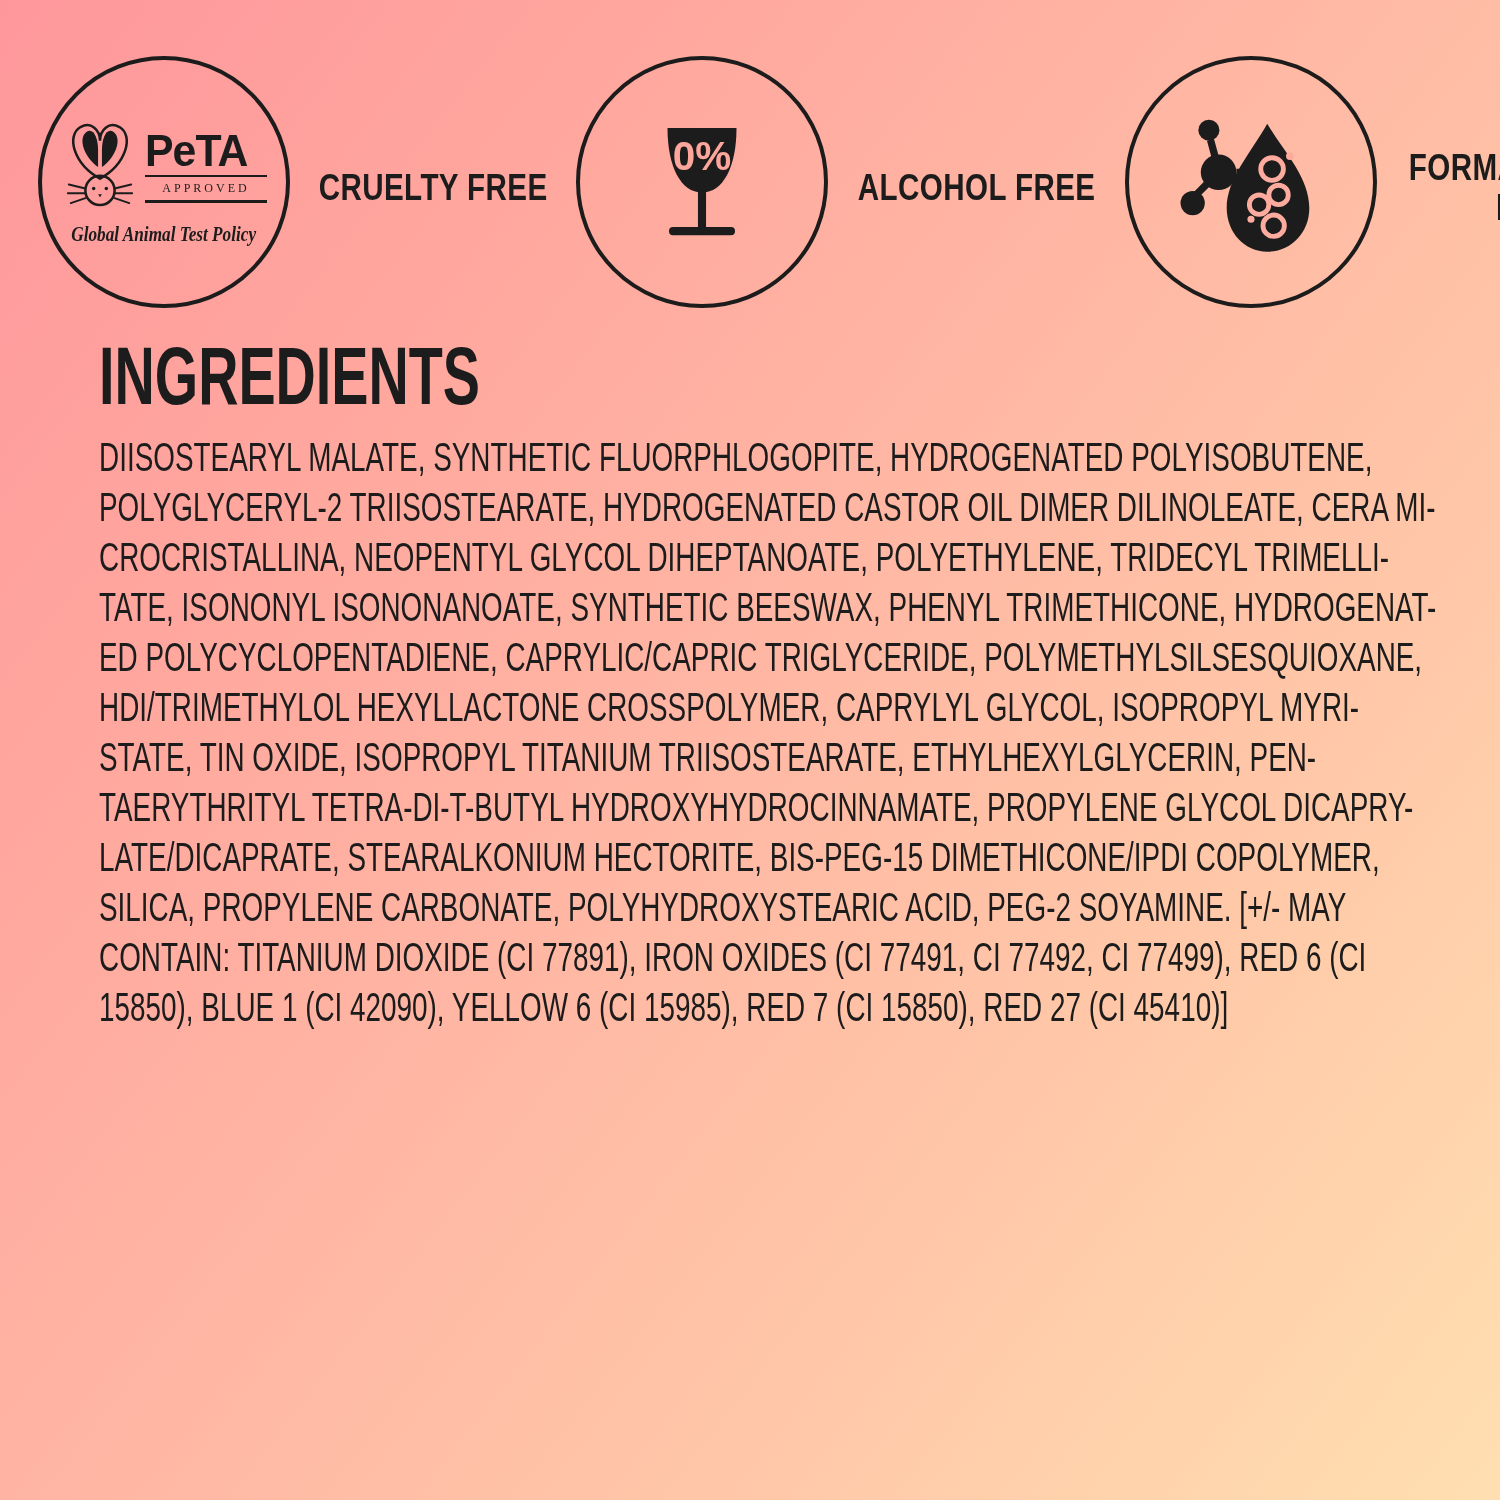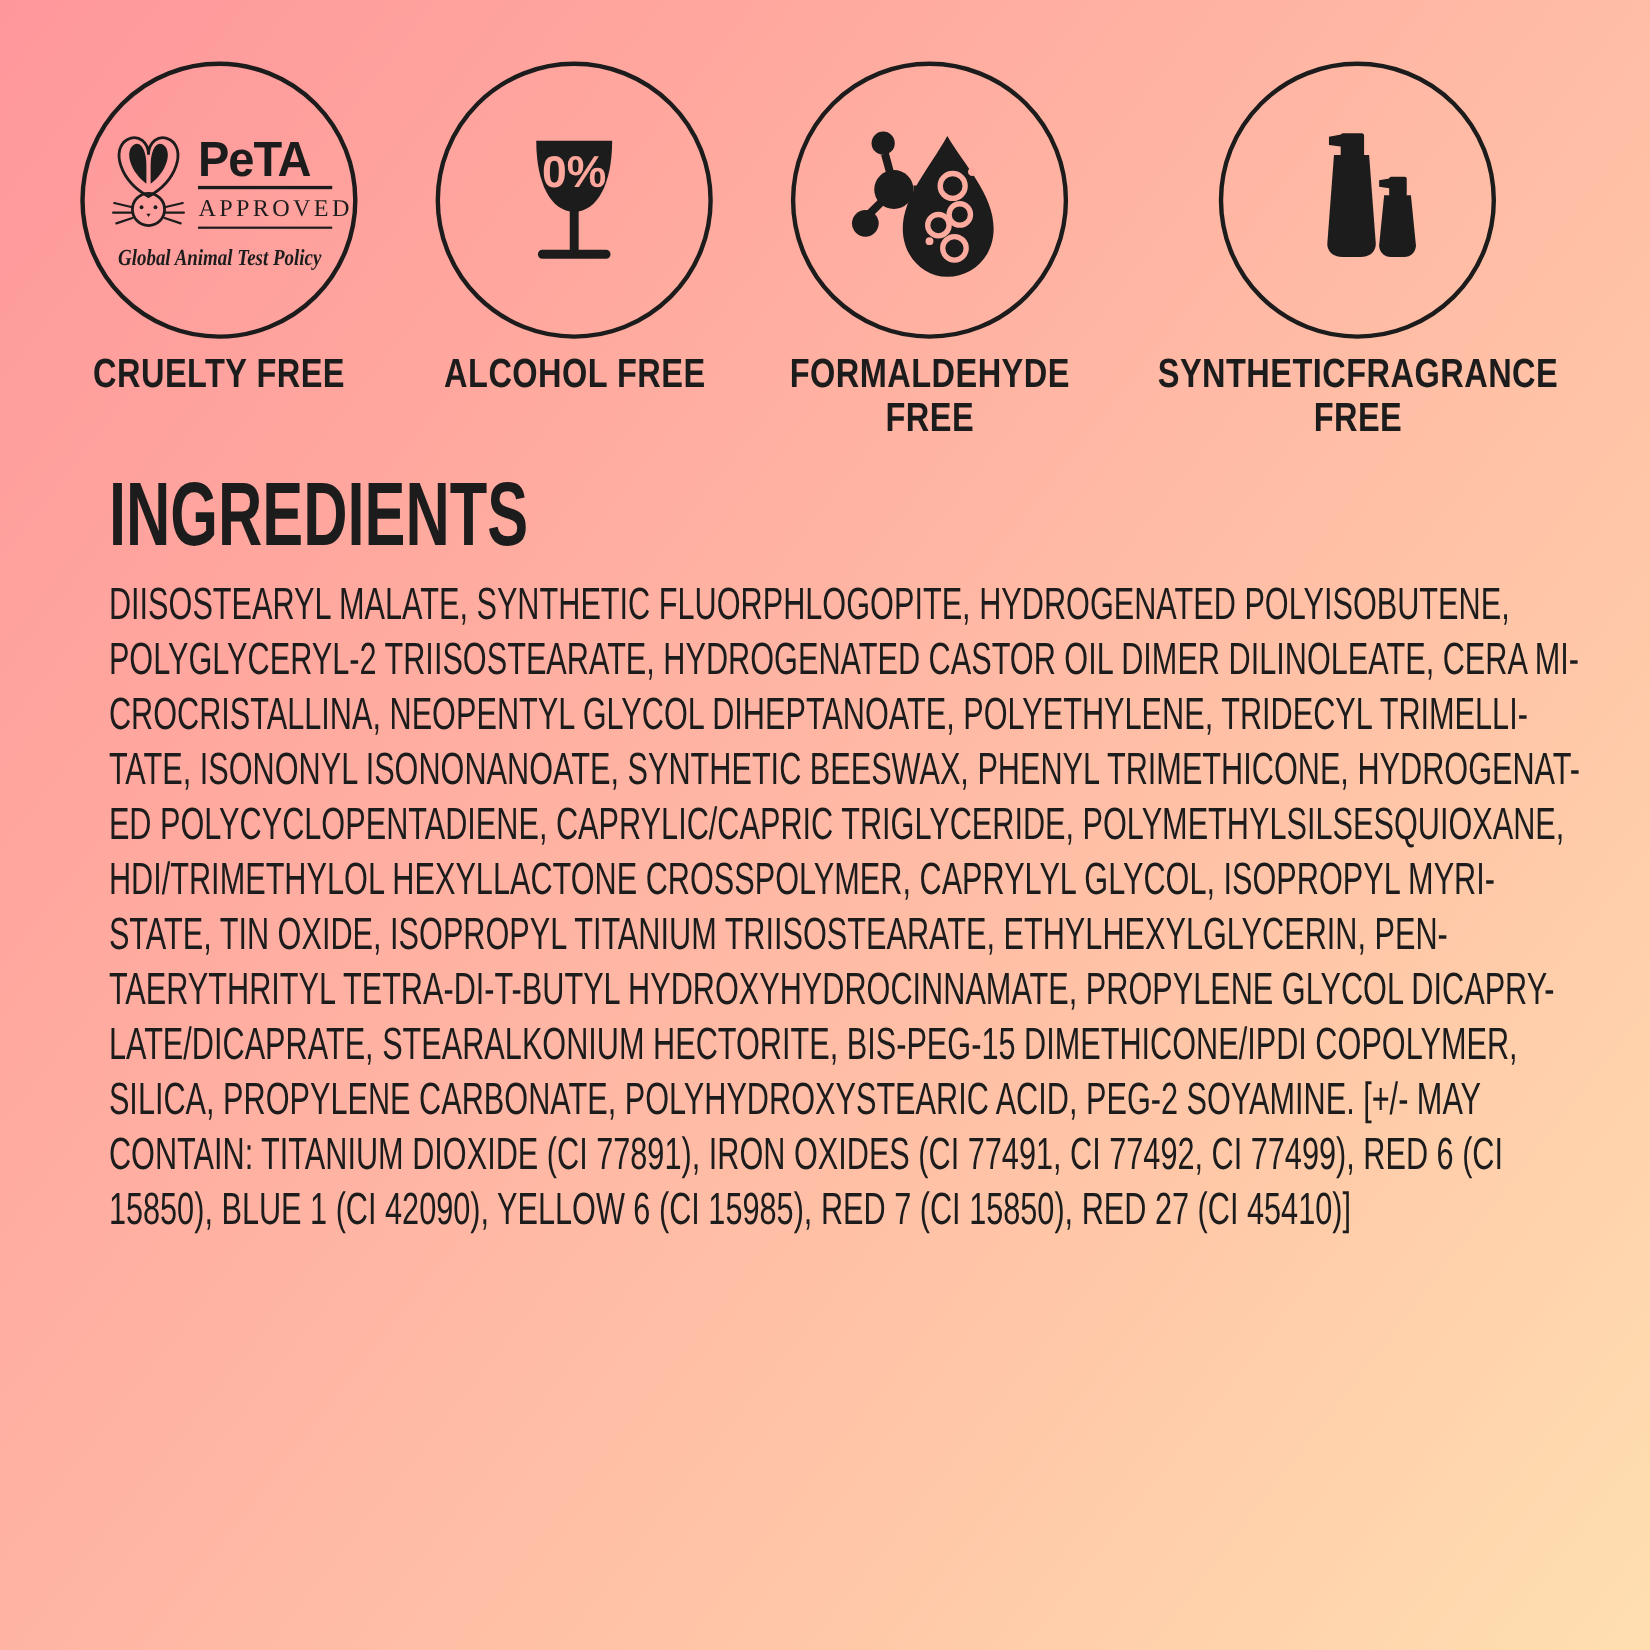--- a/index.html
+++ b/index.html
@@ -2,37 +2,37 @@
 <html><head>
 <meta charset="utf-8">
 <style>
   html,body{margin:0;padding:0;}
   body{
     width:1500px;height:1500px;overflow:hidden;
     background:linear-gradient(128deg,#fe979c 0%,#ffa79e 25%,#ffb7a4 48%,#ffc8a8 72%,#ffdfb1 100%);
     font-family:"Liberation Sans",sans-serif;color:#1c1c1c;
   }
   .badges{display:grid;grid-template-columns:repeat(4,1fr);padding:56px 38px 0;row-gap:18px;}
-  .badge{display:flex;flex-direction:column;align-items:center;}
+  .badge{display:flex;flex-direction:row;align-items:center;}
   .circle{
     width:252px;height:252px;box-sizing:border-box;border:4.5px solid #1c1c1c;border-radius:50%;
     display:flex;align-items:center;justify-content:center;flex-shrink:0;
   }
   .badge-label{
     margin-top:12px;font-weight:700;font-size:37px;line-height:40px;text-align:center;
     white-space:pre-line;width:max-content;transform:scaleX(0.8);transform-origin:center top;
     letter-spacing:0.5px;
   }
   
   .peta{display:flex;flex-direction:column;align-items:center;width:210px;}
   .peta-top{display:flex;align-items:center;gap:6px;}
   .peta-right{display:flex;flex-direction:column;align-items:stretch;width:122px;}
   .peta-brand{font-weight:700;font-size:45px;line-height:44px;letter-spacing:-1px;transform:scaleX(0.95);transform-origin:left;}
   .peta-rule{height:2.5px;background:#1c1c1c;margin:2px 0;}
-  .peta-approved{font-family:"Liberation Serif",serif;font-size:22px;letter-spacing:3px;text-align:center;padding:2px 0;}
+  .peta-approved{font-family:"Liberation Serif",serif;font-size:12px;letter-spacing:3px;text-align:center;padding:2px 0;}
   .peta-tagline{
     font-family:"Liberation Serif",serif;font-style:italic;font-weight:700;font-size:21px;
     margin-top:6px;white-space:nowrap;transform:scaleX(0.82);transform-origin:center top;
   }
   
   .ingredients{margin:28px 0 0 99px;}
   .ing-heading{
     margin:0 0 16px 0;font-size:82px;line-height:80px;font-weight:700;letter-spacing:0;
     width:max-content;transform:scaleX(0.68);transform-origin:left top;
   }

